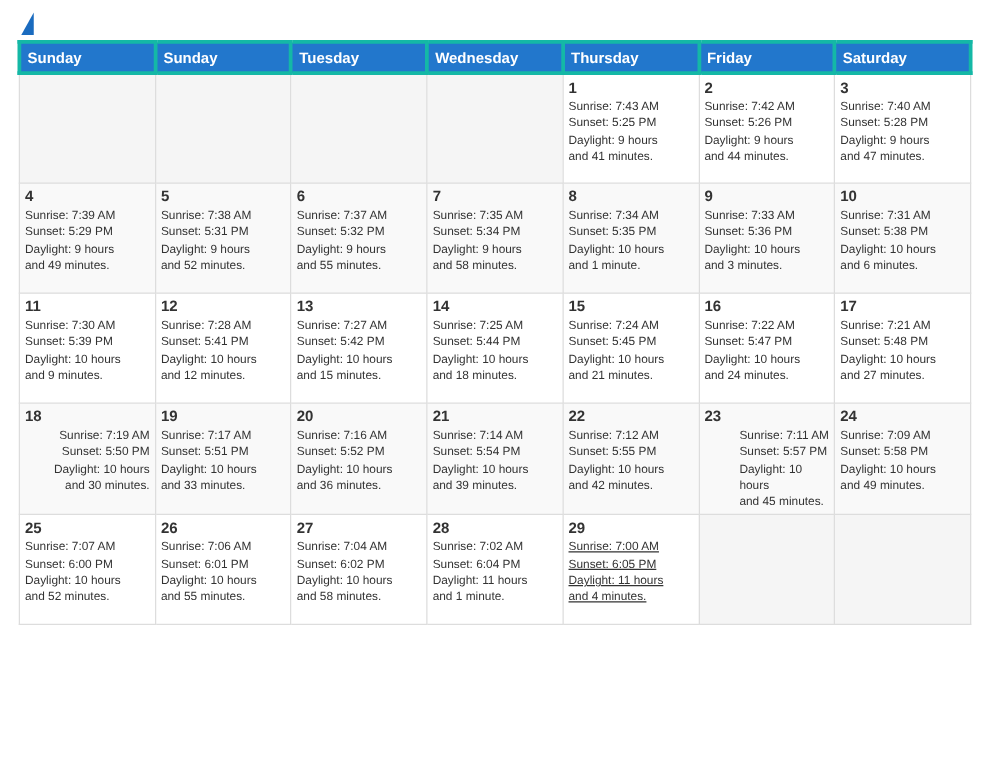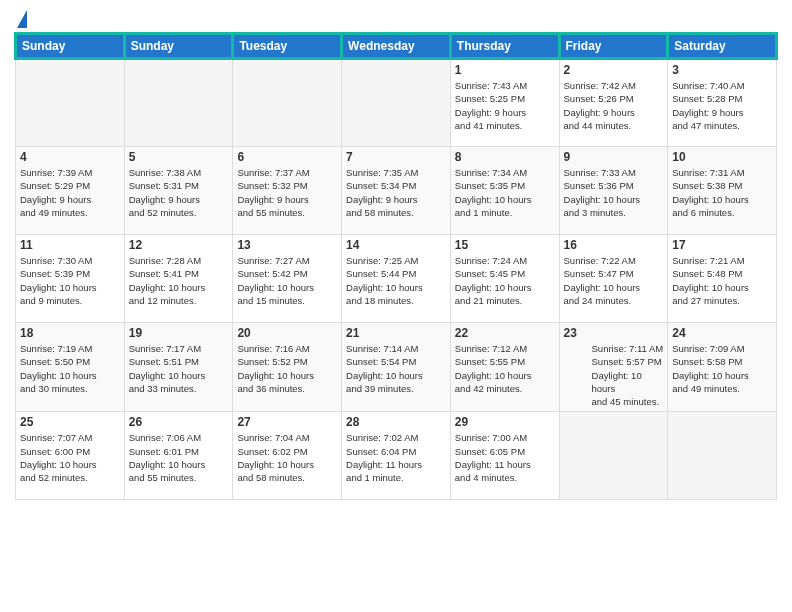--- a/index.html
+++ b/index.html
@@ -252,21 +252,21 @@
             <span class="day-number">17</span>
             <div class="day-info" style="white-space: pre-line;">Sunrise: 7:21 AM
 Sunset: 5:48 PM
 Daylight: 10 hours
 and 27 minutes.</div>
           </td>
         </tr>
         <tr class="row-alt">
           <td>
             <span class="day-number">18</span>
-            <div class="day-info" style="white-space: pre-line;">Sunrise: 7:19 AM
+            <div class="day-info" style="white-space: pre-line; text-align: right;">Sunrise: 7:19 AM
 Sunset: 5:50 PM
 Daylight: 10 hours
 and 30 minutes.</div>
           </td>
           <td>
             <span class="day-number">19</span>
             <div class="day-info" style="white-space: pre-line;">Sunrise: 7:17 AM
 Sunset: 5:51 PM
 Daylight: 10 hours
 and 33 minutes.</div>
@@ -331,21 +331,21 @@
           </td>
           <td>
             <span class="day-number">28</span>
             <div class="day-info" style="white-space: pre-line;">Sunrise: 7:02 AM
 Sunset: 6:04 PM
 Daylight: 11 hours
 and 1 minute.</div>
           </td>
           <td>
             <span class="day-number">29</span>
-            <div class="day-info" style="white-space: pre-line;">Sunrise: 7:00 AM
+            <div class="day-info" style="white-space: pre-line; text-decoration: underline;">Sunrise: 7:00 AM
 Sunset: 6:05 PM
 Daylight: 11 hours
 and 4 minutes.</div>
           </td>
           <td class="empty"></td>
           <td class="empty"></td>
         </tr>
       </tbody>
   </table>
 </div>

